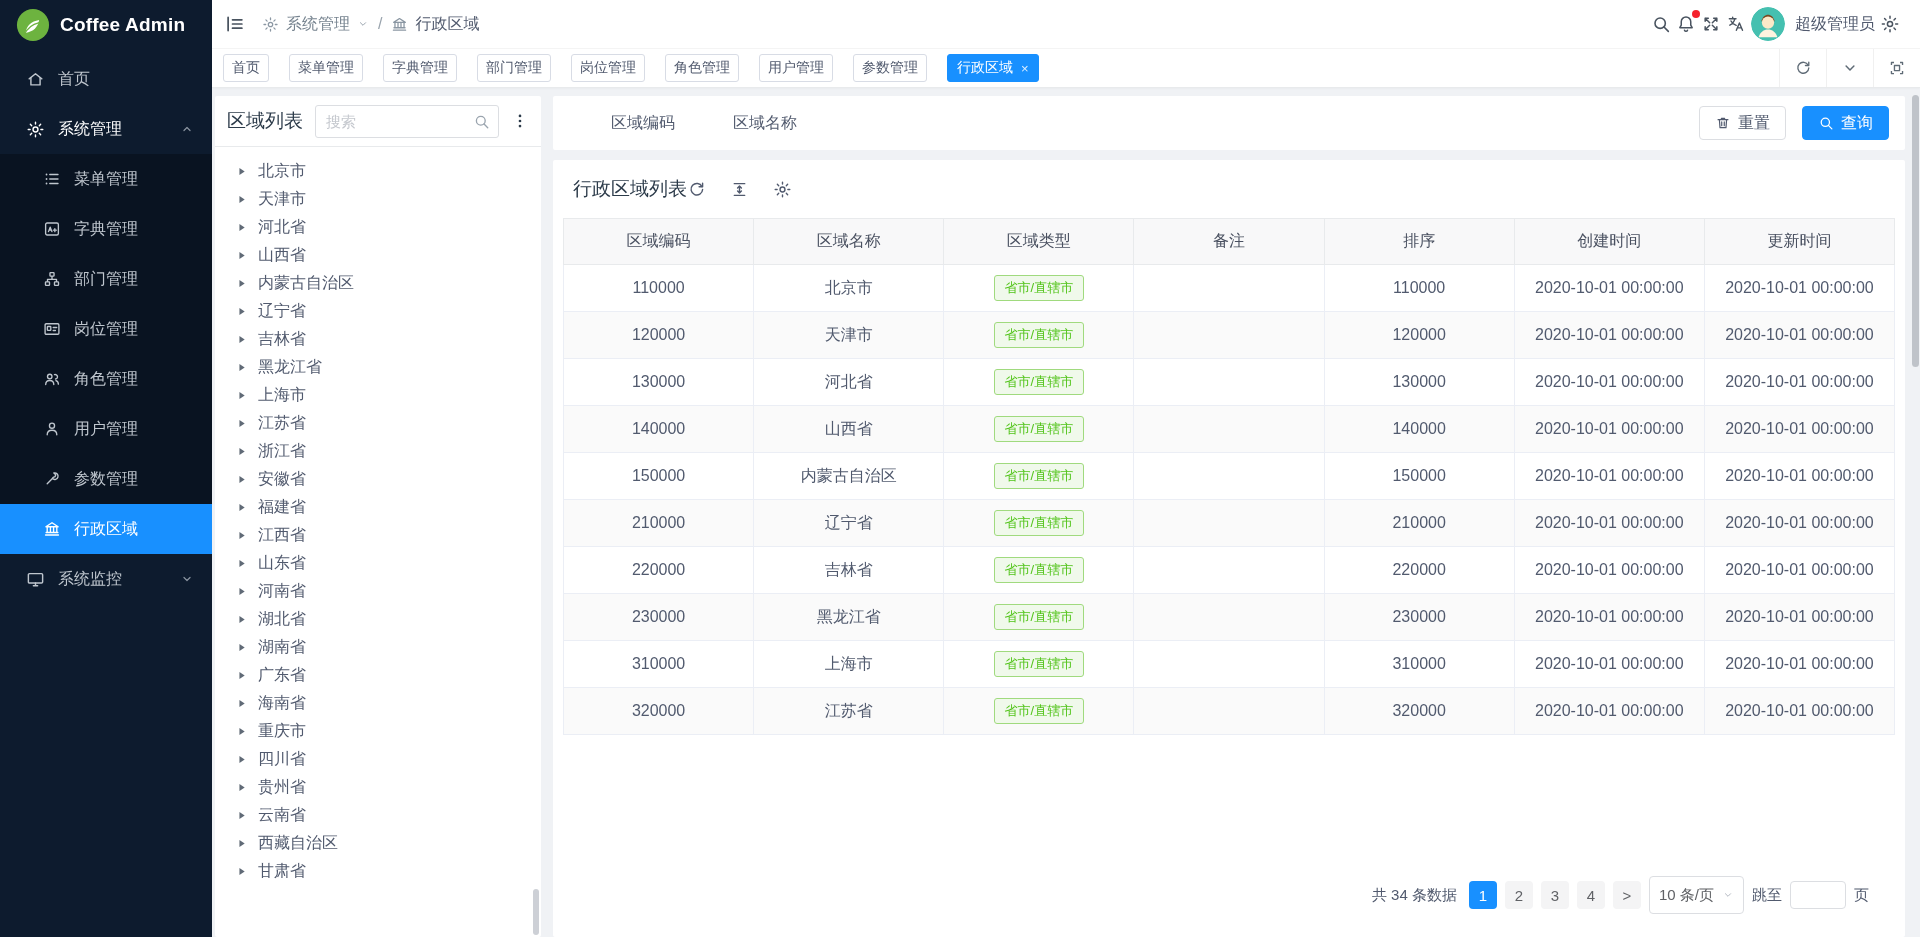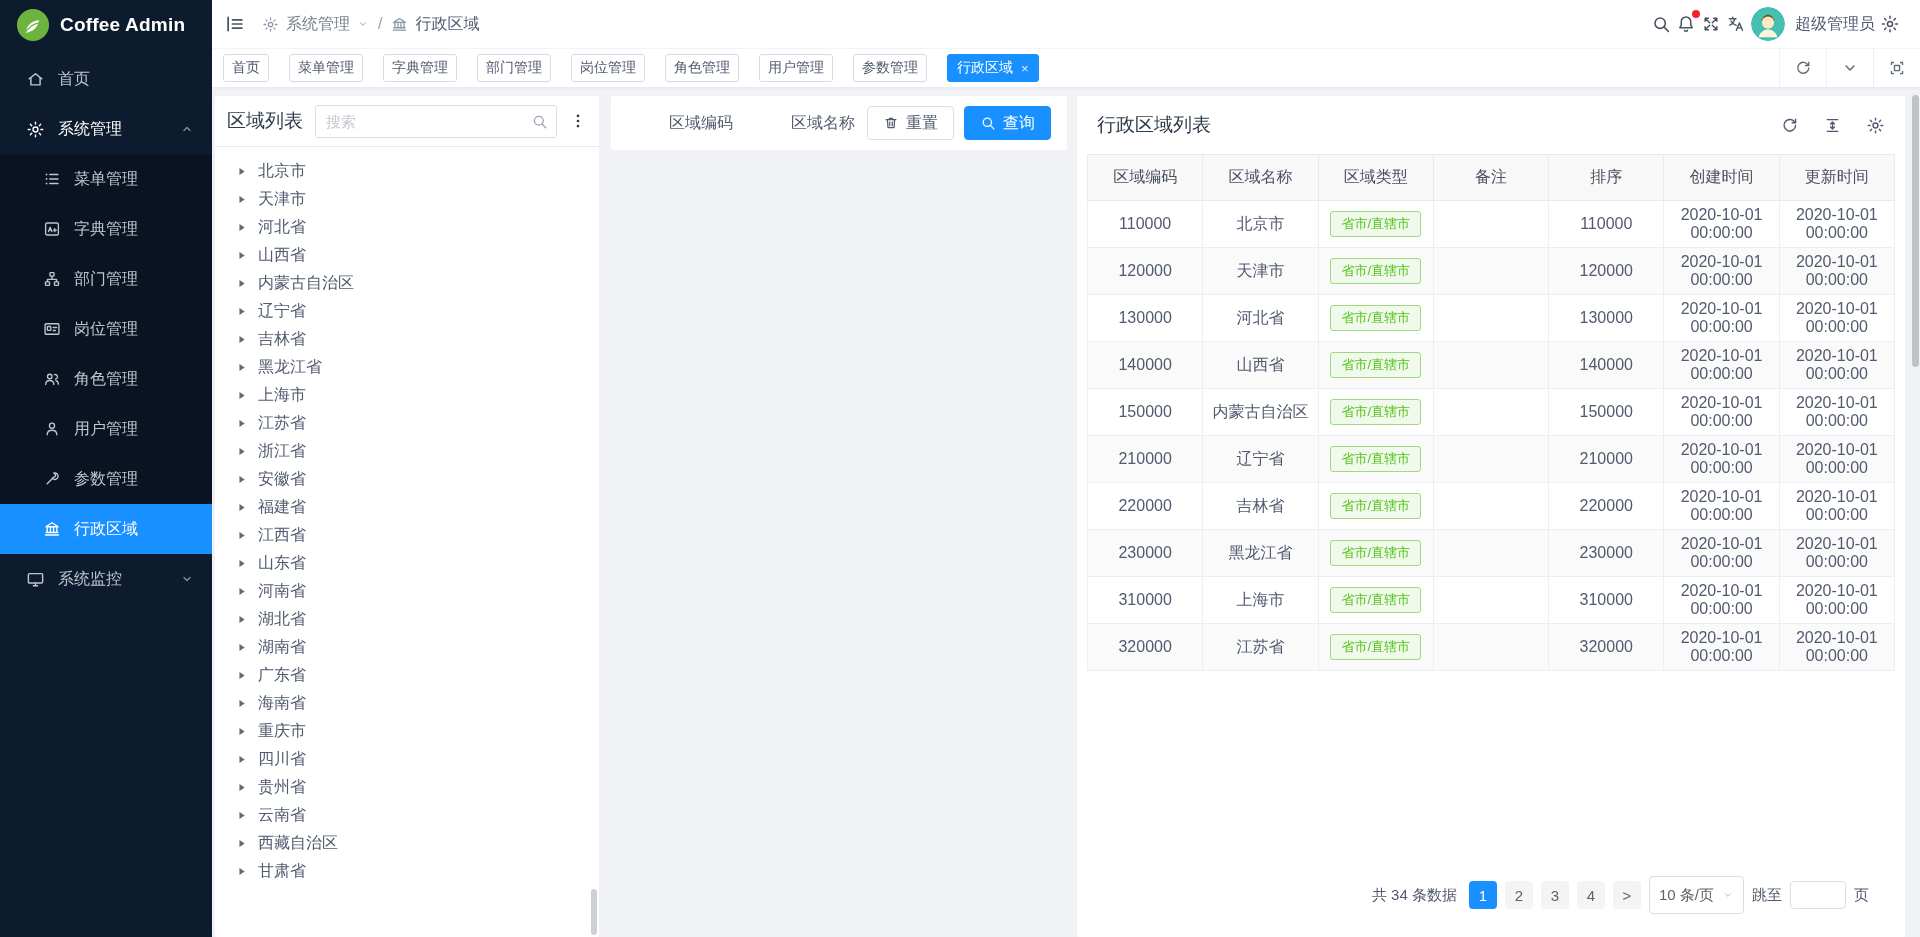--- a/index.html
+++ b/index.html
@@ -51,47 +51,47 @@
   .tag{height:28px;display:flex;align-items:center;padding:0 8px;border:1px solid #d8dce5;background:#fff;font-size:14px;color:#515a6e;border-radius:3px;cursor:pointer;white-space:nowrap}
   .tag.active{background:#1890ff;border-color:#1890ff;color:#fff;padding:0 9px}
   .tag .close{margin-left:8px;font-size:13px;opacity:.85}
   .tag-actions{display:flex;height:100%;flex-shrink:0}
   .ta-btn{width:47px;height:100%;display:flex;align-items:center;justify-content:center;border-left:1px solid #f0f0f0;color:#5f6b76;cursor:pointer}
   .ta-btn .ic{width:18px;height:18px}
 
   
   .content{flex:1;display:flex;gap:12px;padding:8px 15px 0 3px;min-height:0}
 
-  .tree-panel{width:384px;background:#fff;border-radius:2px;flex-shrink:0;display:flex;flex-direction:column;position:relative;overflow:hidden}
+  .tree-panel{width:326px;background:#fff;border-radius:2px;flex-shrink:0;display:flex;flex-direction:column;position:relative;overflow:hidden}
   .tree-head{height:51px;display:flex;align-items:center;padding:0 12px;border-bottom:1px solid #e8eaec;gap:12px;flex-shrink:0}
   .tree-title{font-size:19px;color:#2c3b4a;white-space:nowrap}
   .tree-search{flex:1;position:relative}
   .tree-search input{width:100%;height:33px;border:1px solid #dcdee2;border-radius:3px;padding:0 32px 0 10px;font-size:15px;color:#515a6e}
   .tree-search .ic{position:absolute;right:9px;top:8px;width:17px;height:17px;color:#9aa4ae;cursor:pointer}
   .kebab{width:18px;height:18px;color:#2c3b4a;cursor:pointer}
   .tree-list{flex:1;padding-top:10px;overflow:hidden}
   .tree-item{height:28px;display:flex;align-items:center;padding-left:21px;font-size:16px;color:#515a6e;cursor:pointer;gap:11px}
   .tree-item .ic{width:11px;height:11px;color:#606a76}
   .tree-scrollbar{position:absolute;right:2px;bottom:2px;width:6px;height:46px;border-radius:3px;background:#cdd0d6}
 
-  .right-col{flex:1;display:flex;flex-direction:row;gap:10px;min-width:0}
+  .right-col{flex:1;display:flex;flex-direction:column;gap:10px;min-width:0}
 
   .filter-card{background:#fff;border-radius:2px;height:54px;display:flex;align-items:center;padding:0 16px;flex-shrink:0}
   .f-item{display:flex;align-items:center;margin-left:46px}
   .f-item.first{margin-left:42px}
   .f-item label{font-size:16px;color:#515a6e;margin-right:12px;white-space:nowrap}
   .f-item input{width:318px;height:33px;border:1px solid #dcdee2;border-radius:3px;padding:0 10px;font-size:15px;color:#515a6e}
-  .f-actions{margin-left:auto;display:flex;gap:10px}
+  .f-actions{margin-left:auto;display:flex;gap:16px}
   .btn{height:34px;border-radius:4px;display:inline-flex;align-items:center;justify-content:center;font-size:16px;cursor:pointer;padding:0 15px;gap:7px;white-space:nowrap}
   .btn .ic{width:16px;height:16px}
   .btn-default{background:#fff;border:1px solid #dcdee2;color:#515a6e}
   .btn-primary{background:#1890ff;border:1px solid #1890ff;color:#fff}
 
   .table-card{background:#fff;border-radius:2px;flex:1;display:flex;flex-direction:column;min-height:0;position:relative}
-  .card-head{height:58px;display:flex;align-items:center;justify-content:space-between;padding:0 20px;flex-shrink:0}
+  .card-head{height:58px;display:flex;align-items:center;justify-content:flex-start;padding:0 20px;flex-shrink:0}
   .card-title{font-size:19px;color:#2c3b4a}
   .card-tools{display:flex;gap:24px;color:#515a6e;align-items:center}
   .card-tools .ic{width:19px;height:19px;cursor:pointer}
   .grid-wrap{padding:0 10px;flex:1;min-height:0}
   table{width:100%;border-collapse:collapse;table-layout:fixed}
   th{height:46px;background:#f8f8f9;font-weight:400;font-size:16px;color:#495060;border:1px solid #e8eaec;text-align:center}
   td{height:47px;text-align:center;font-size:16px;color:#515a6e;border:1px solid #ebeef5}
   tbody tr:nth-child(even){background:#fafafa}
   .badge{display:inline-block;padding:3px 10px;font-size:13px;border-radius:3px;border:1px solid;line-height:1.35;cursor:default}
 

